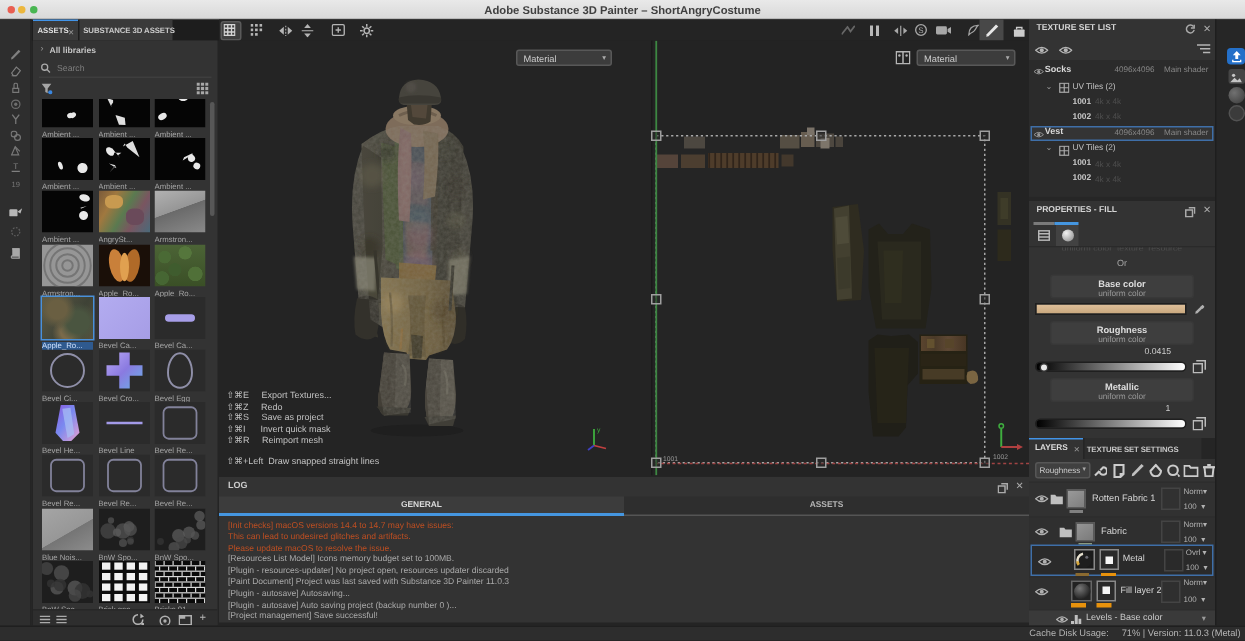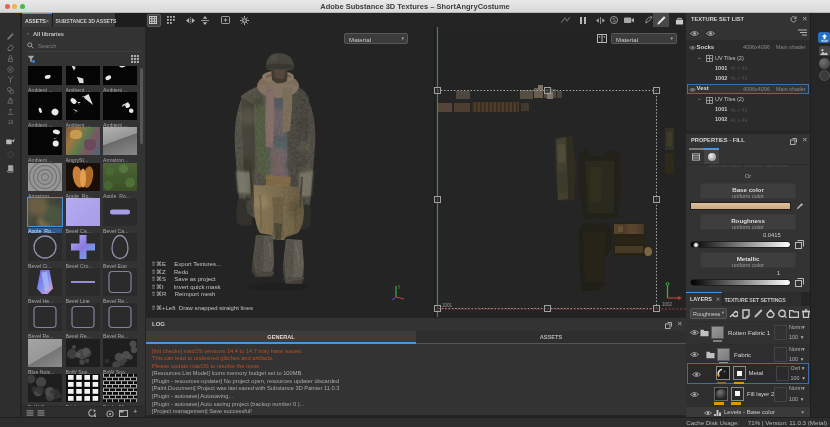--- a/index.html
+++ b/index.html
@@ -6,21 +6,21 @@
 font-family:"Liberation Sans",sans-serif;-webkit-font-smoothing:antialiased;}
 .abs{position:absolute;}
 .txt{white-space:nowrap;}
 </style></head>
 <body>
 
 <div class="abs" style="left:0;top:0;width:830px;height:13px;background:linear-gradient(#e9e9e9,#d9d9d9);border-bottom:1px solid #b8b8b8;box-sizing:border-box;">
   <div class="abs" style="left:4.5px;top:3.8px;width:5.2px;height:5.2px;border-radius:50%;background:#e95f52;"></div>
   <div class="abs" style="left:12px;top:3.8px;width:5.2px;height:5.2px;border-radius:50%;background:#ecb73e;"></div>
   <div class="abs" style="left:19.5px;top:3.8px;width:5.2px;height:5.2px;border-radius:50%;background:#49b652;"></div>
-  <div class="abs txt" style="left:0;right:0;top:2.2px;text-align:center;font-size:7.5px;font-weight:bold;color:#404040;">Adobe Substance 3D Textures – ShortAngryCostume</div>
+  <div class="abs txt" style="left:0;right:0;top:2.2px;text-align:center;font-size:7.5px;font-weight:bold;color:#404040;">Adobe Substance 3D Painter – ShortAngryCostume</div>
 </div>
 
 <div class="abs" style="left:0;top:13px;width:830px;height:14px;background:#1d1d1d;"></div>
 
 <div class="abs" style="left:0;top:13px;width:21px;height:414px;background:#2e2e2e;border-right:1px solid #242424;box-sizing:border-box;" id="lefttools">
   <svg class="abs" style="left:7px;top:20.0px" width="7" height="7" viewBox="0 0 9 9">
       <path d="M0.5 8.5 L2 8.2 L8.5 1.7 L7 0.3 L0.8 6.8 Z" fill="#808080"></path>
     </svg>
   <svg class="abs" style="left:7px;top:31.0px" width="7" height="7" viewBox="0 0 9 9">
       <path d="M1 6 L5 1 L8.5 4 L5 8.5 L2.5 8.5 Z" fill="none" stroke="#808080" stroke-width="1"></path>

